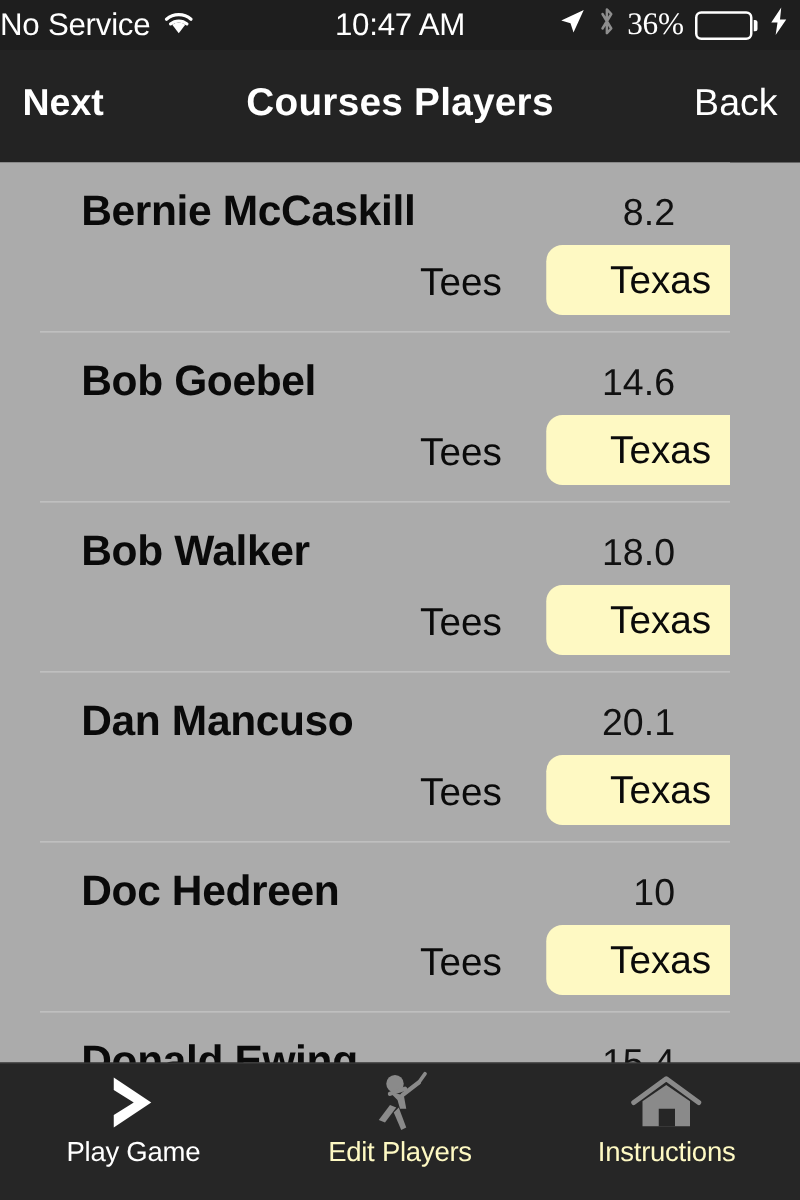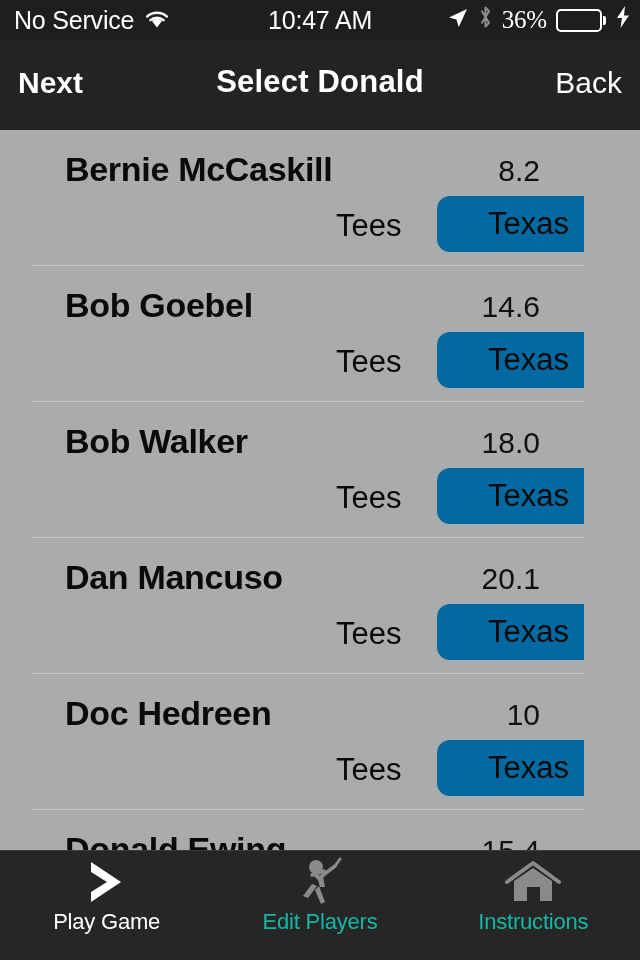--- a/index.html
+++ b/index.html
@@ -29,21 +29,20 @@
     color: #FFFFFF;
     display: flex;
     align-items: center;
     font-size: 25px;
     letter-spacing: -0.2px;
   }
   .status-left {
     display: flex;
     align-items: center;
     gap: 10px;
-    padding-left: 14px;
     flex: 0 0 auto;
   }
   .status-center {
     position: absolute;
     left: 0; right: 0;
     text-align: center;
     font-size: 25px;
   }
   .status-right {
     position: absolute;
@@ -152,21 +151,21 @@
     top: 78px;
     font-size: 31px;
     color: #0A0A0A;
   }
   .tee-btn {
     position: absolute;
     left: 437px;
     top: 66px;
     width: 183px;
     height: 56px;
-    background: #0369a1;
+    background: #fef9c3;
     border-radius: 13px;
     display: flex;
     align-items: center;
     justify-content: center;
     font-size: 31px;
     color: #0A0A0A;
     cursor: pointer;
     border: none;
     font-family: "Liberation Sans", sans-serif;
   }
@@ -192,21 +191,21 @@
     cursor: pointer;
   }
   .tab-icon {
     height: 52px;
     display: flex;
     align-items: center;
     justify-content: center;
   }
   .tab-label {
     font-size: 22px;
-    color: #14b8a6;
+    color: #fef9c3;
     margin-top: 1px;
     letter-spacing: -0.2px;
   }
   .tab.active .tab-label { color: #FFFFFF; }
 </style>
 </head>
 <body>
 
 <div id="phone">
 
@@ -243,21 +242,21 @@
       <span class="bolt-icon">
         <svg width="14" height="24" viewBox="0 0 14 24">
           <path d="M9 1 L1 13 L6 13 L4.5 23 L13 10.5 L8 10.5 Z" fill="#ffffff"></path>
         </svg>
       </span>
     </div>
   </div>
 
   <div class="nav-bar">
     <div class="nav-btn left">Next</div>
-    <div class="nav-title">Select Donald</div>
+    <div class="nav-title">Courses Players</div>
     <div class="nav-btn right">Back</div>
   </div>
 
   <div class="list" id="player-list">
       <div class="row">
         <div class="player-name">Bernie McCaskill</div>
         <div class="handicap">8.2</div>
         <div class="tees-label">Tees</div>
         <button class="tee-btn">Texas</button>
         <div class="sep"></div>

